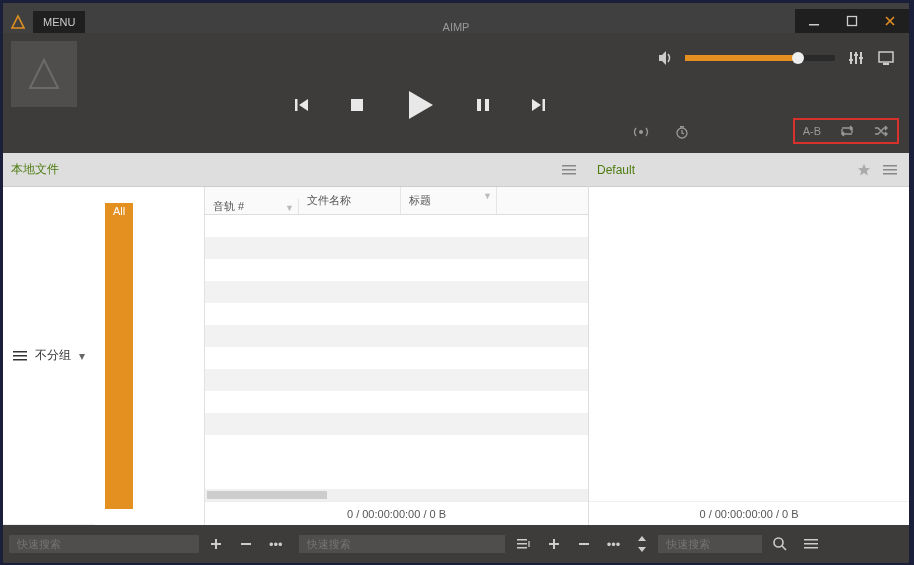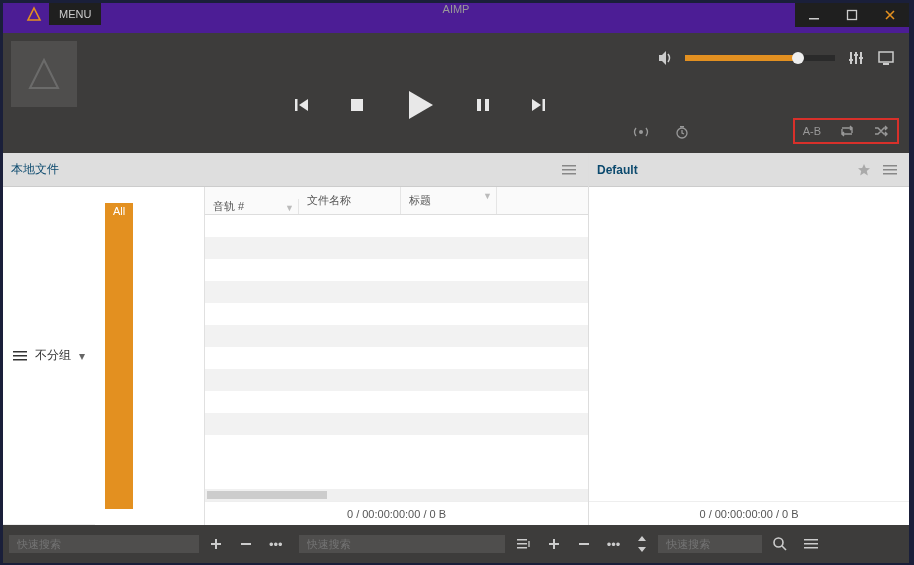--- a/index.html
+++ b/index.html
@@ -1,20 +1,20 @@
 <!DOCTYPE html>
 <html><head>
 <meta charset="utf-8">
 <style>
 * { margin: 0; padding: 0; box-sizing: border-box; font-family: "Microsoft YaHei", Arial, sans-serif; }
 body { background: #1a1f3a; width: 914px; height: 565px; overflow: hidden; }
 .app { display: flex; flex-direction: column; width: 906px; height: 560px; margin: 3px; }
 
 
-.titlebar { display: flex; align-items: flex-start; background: #4c1d95; height: 30px; position: relative; padding-left: 16px; }
+.titlebar { display: flex; align-items: flex-end; background: #404040; height: 30px; position: relative; }
 .logo-small { width: 22px; height: 22px; margin: 0 4px; display: flex; align-items: center; justify-content: center; }
 .menu-btn { background: #1f1f1f; color: #ccc; font-size: 11px; padding: 4px 10px; height: 22px; display: flex; align-items: center; cursor: pointer; }
 .title-center { position: absolute; left: 50%; transform: translateX(-50%); color: #999; font-size: 11px; }
 .window-controls { margin-left: auto; display: flex; background: #1f1f1f; }
 .win-btn { width: 38px; height: 24px; display: flex; align-items: center; justify-content: center; color: #ccc; cursor: pointer; font-size: 13px; }
 
 
 .player { background: #3d3c3b; height: 120px; display: flex; align-items: flex-start; padding: 8px 14px 8px 8px; position: relative; }
 .album-art { width: 66px; height: 66px; background: #4f4e4d; margin-top: 0px; display: flex; align-items: center; justify-content: center; }
 .album-art svg { opacity: 0.5; }
@@ -30,21 +30,21 @@
 .extra-row1 { position: absolute; right: 220px; top: 92px; display: flex; gap: 26px; color: #999; }
 .mode-box { position: absolute; right: 10px; top: 85px; border: 2px solid #d8302a; padding: 4px 8px; display: flex; gap: 18px; align-items: center; color: #999; }
 .ab-label { font-size: 11px; color: #999; }
 
 
 .content { flex: 1; display: flex; background: #fff; }
 .left-panel { width: 586px; display: flex; flex-direction: column; border-right: 1px solid #ddd; }
 .right-panel { flex: 1; display: flex; flex-direction: column; }
 
 .tab-bar { height: 34px; background: #dedede; display: flex; align-items: center; padding: 0 8px; border-bottom: 1px solid #ccc; }
-.tab-label { font-size: 12px; color: #0c4a6e; }
+.tab-label { font-size: 12px; color: #4d7c0f; }
 .tab-spacer { flex: 1; }
 .tab-icon { color: #888; cursor: pointer; padding: 4px; margin-left: 4px; }
 
 .left-body { flex: 1; display: flex; min-height: 0; }
 .sidebar { width: 202px; background: #fff; border-right: 1px solid #e0e0e0; display: flex; }
 .group-row { display: flex; align-items: center; gap: 8px; padding: 8px 10px; font-size: 12px; color: #333; border-bottom: 1px solid #eee; cursor: pointer; }
 .group-row .chev { margin-left: auto; color: #666; }
 .all-badge { background: #e39020; color: #fff; font-size: 11px; padding: 2px 8px; margin: 16px 10px; width: fit-content; }
 
 .table-area { flex: 1; display: flex; flex-direction: column; min-height: 0; }
@@ -260,21 +260,21 @@
           <div class="hscroll">
             <div class="hscroll-thumb"></div>
           </div>
           <div class="status-line">0 / 00:00:00:00 / 0 B</div>
         </div>
       </div>
     </div>
 
     <div class="right-panel">
       <div class="tab-bar">
-        <span class="tab-label" style="font-weight:700">Default</span>
+        <span class="tab-label" style="font-weight:400">Default</span>
         <div class="tab-spacer"></div>
         <div class="tab-icon">
           <svg width="14" height="14" viewBox="0 0 14 14">
               <path d="M7 1 L8.8 5 L13 5.3 L9.8 8 L10.8 12.5 L7 10 L3.2 12.5 L4.2 8 L1 5.3 L5.2 5 Z" fill="#aaa"></path>
             </svg>
         </div>
         <div class="tab-icon">
           <svg width="14" height="12" viewBox="0 0 14 12">
               <rect y="1" width="14" height="1.5" fill="#888"></rect>
               <rect y="5" width="14" height="1.5" fill="#888"></rect>

